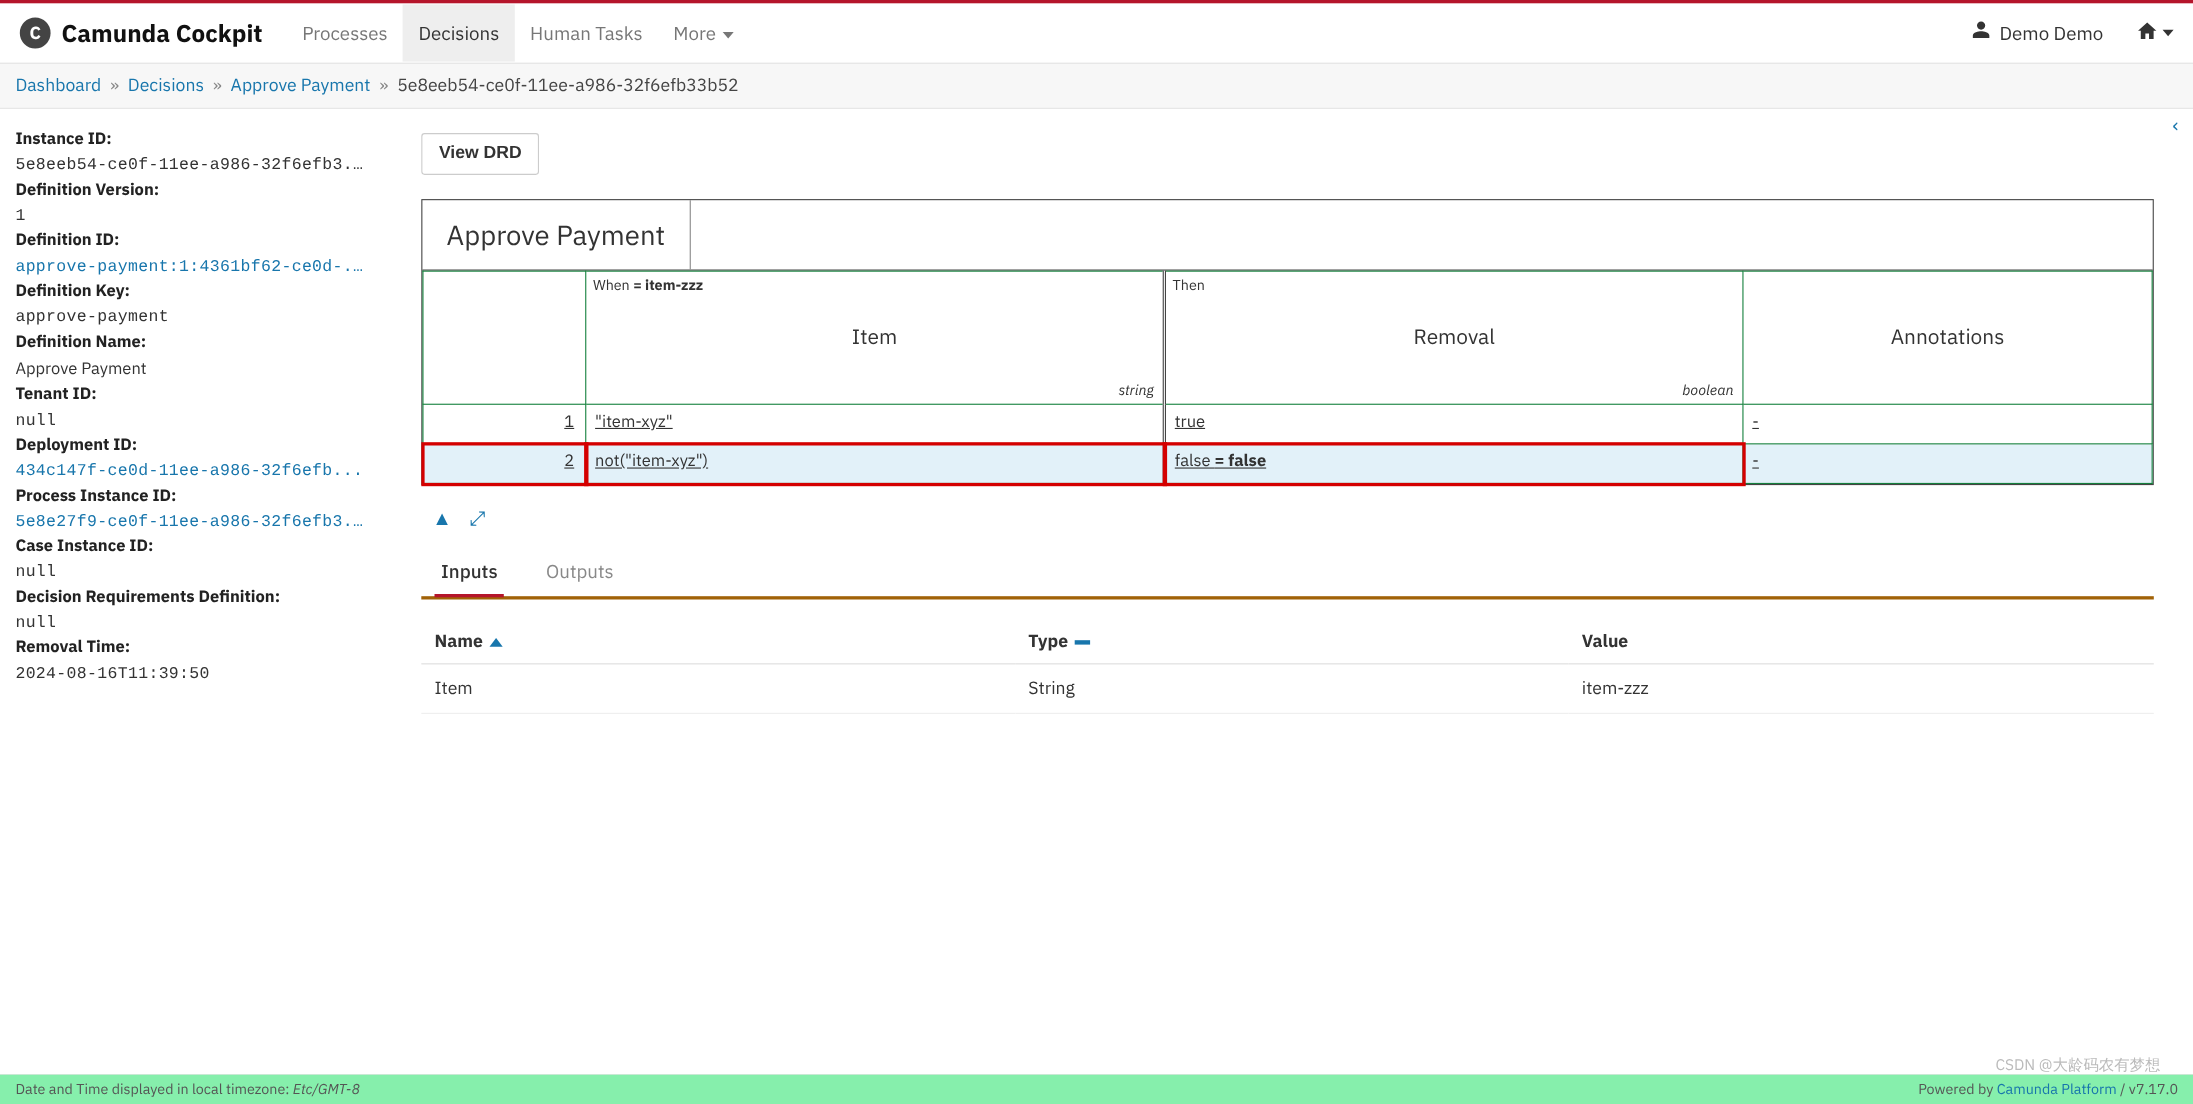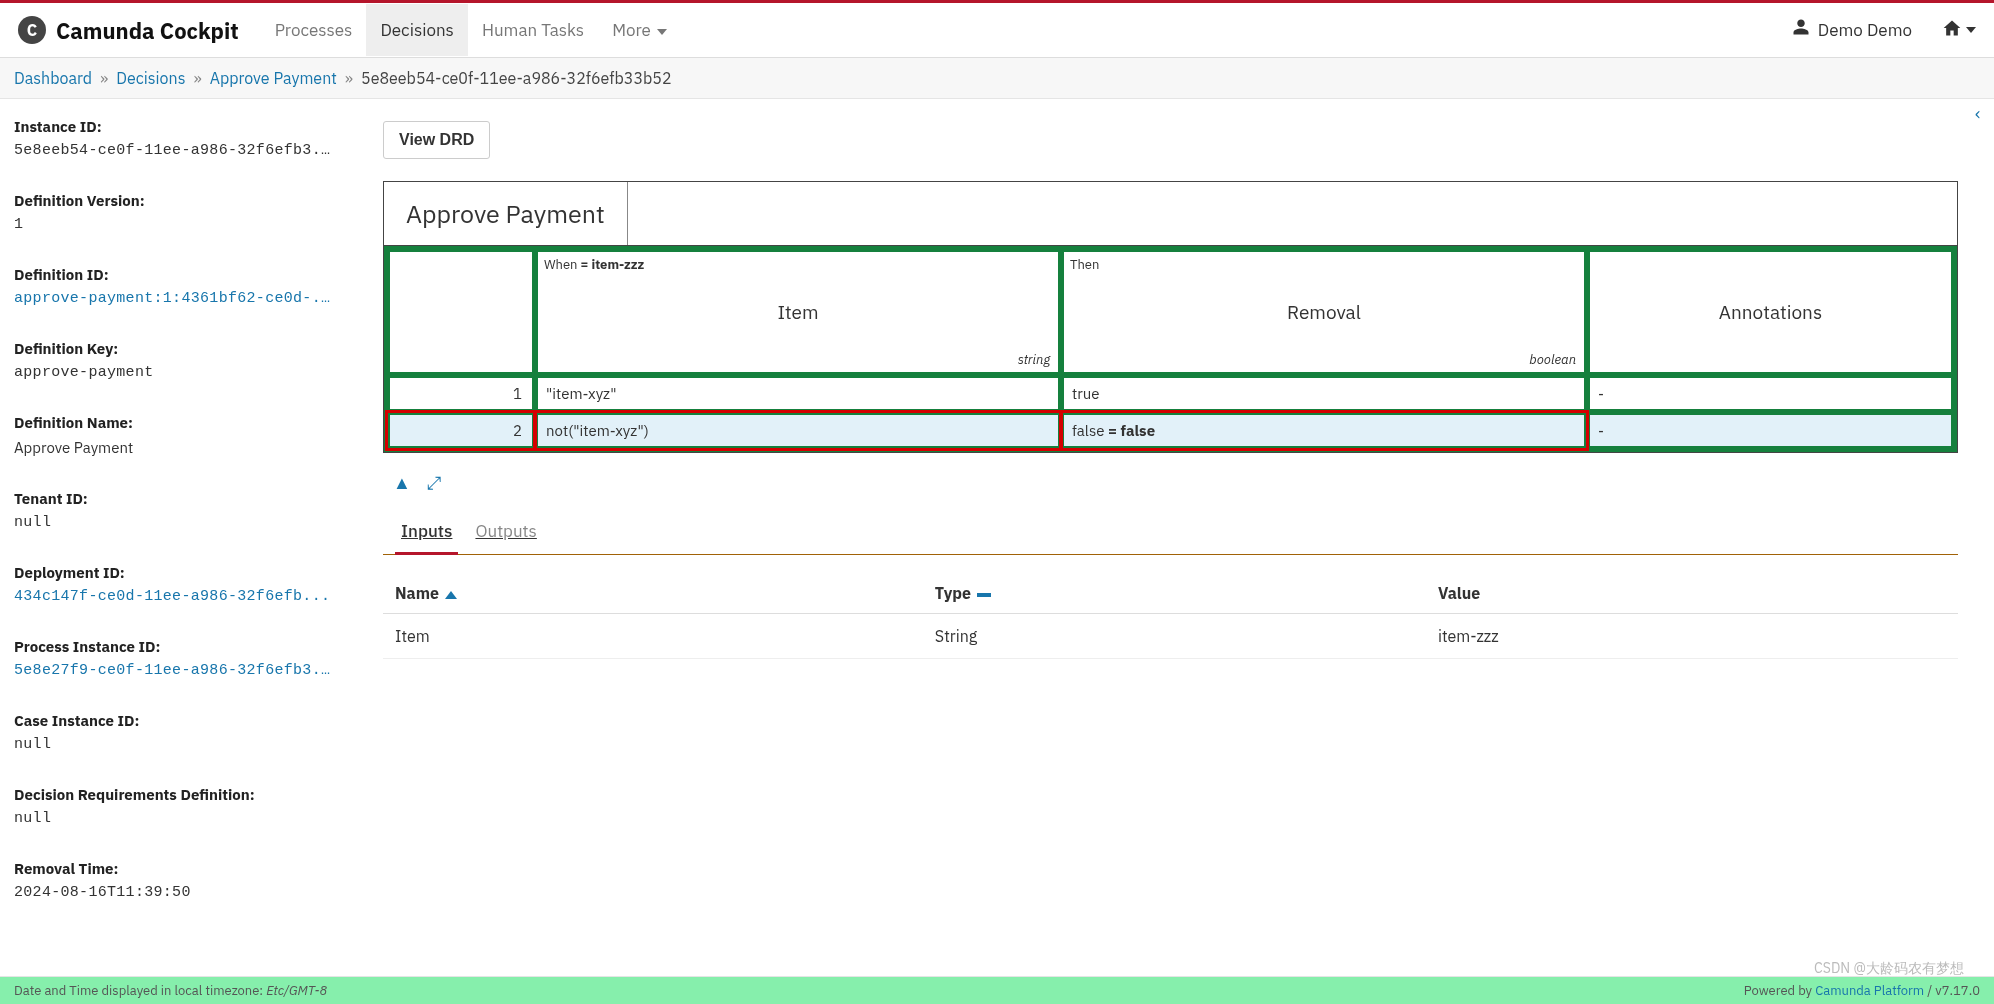--- a/index.html
+++ b/index.html
@@ -25,59 +25,59 @@
 
 .breadcrumb-bar { background:#f7f7f7; border-bottom:1px solid #e5e5e5; padding:10px 14px; display:flex; align-items:center; gap:8px; font-size:16px; position:relative; }
 .breadcrumb-bar a { color:#1876ac; text-decoration:none; cursor:pointer; }
 .breadcrumb-bar .sep { color:#888; }
 .breadcrumb-bar .current { color:#444; }
 .collapse-btn { position:absolute; right:-1px; bottom:-24px; width:20px; height:20px; cursor:pointer; color:#1876ac; font-size:18px; }
 
 
 .main { display:flex; height:calc(100% - 58px - 40px - 24px); }
 .sidebar { width:347px; padding:18px 14px; font-size:15px; overflow:hidden; border-right:1px solid transparent; }
-.sidebar dt { font-weight:700; color:#222; margin-top:32px; }
+.sidebar dt { font-weight:700; color:#222; margin-top:4px; }
 .sidebar dt:first-child { margin-top:0; }
 .sidebar dd { color:#333; margin-top:6px; font-family:inherit; white-space:nowrap; overflow:hidden; text-overflow:ellipsis; }
 .sidebar dd.mono { font-family:"Courier New",monospace; letter-spacing:.3px; }
 .sidebar dd.link { color:#1876ac; cursor:pointer; }
 
 
 .content { flex:1; padding:22px 36px; overflow:auto; }
 .btn { display:inline-block; border:1px solid #ccc; background:#fff; padding:9px 15px; font-size:16px; font-weight:700; color:#333; border-radius:3px; cursor:pointer; }
 
 
 .dmn { margin-top:22px; border:1px solid #444; }
 .dmn-head { display:flex; align-items:center; border-bottom:1px solid #444; }
 .dmn-title { font-size:25px; padding:15px 22px; border-right:1px solid #888; }
 .dmn-policy { padding:15px 20px; font-size:16px; }
 .dmn-policy b { font-weight:700; }
 .dmn-grid { width:100%; border-collapse:collapse; table-layout:fixed; }
-.dmn-grid th, .dmn-grid td { border:6px solid #15803d; padding:0; vertical-align:top; }
+.dmn-grid th, .dmn-grid td { border:1px solid #15803d; padding:0; vertical-align:top;text-decoration:underline; }
 .dmn-grid col.idx { width:148px; }
 .dmn-grid col.input { width:526px; }
 .dmn-grid col.output { width:526px; }
 .dmn-grid col.ann { }
 .col-head { position:relative; height:120px; }
 .col-sub { position:absolute; top:4px; left:6px; font-size:13px; color:#333; font-weight:400; }
 .col-name { position:absolute; top:50%; left:50%; transform:translate(-50%,-50%); font-size:19px; font-weight:400; }
 .col-type { position:absolute; bottom:4px; right:8px; font-size:13px; color:#333; font-style:italic; font-weight:400; }
 .input-sep { border-right:3px double #444 !important; }
 .dmn-grid tbody td { font-size:15px; height:36px; }
 .dmn-grid tbody td .cell { padding:6px 8px; }
 .idx-cell { text-align:right; padding-right:10px !important; }
 .row-hl td { background:#e2f1f9; }
 .red-box { outline:3px solid #d40000; outline-offset:-1px; }
 
 
 .panel-tools { margin-top:18px; display:flex; gap:16px; padding-left:10px; }
 .panel-tools span { color:#1876ac; cursor:pointer; font-size:18px; }
 
 
-.tabs { border-bottom:1px solid #a16207; margin-top:16px; display:flex; gap:23px; padding-left:18px;text-decoration:underline; }
+.tabs { border-bottom:3px solid #a16207; margin-top:16px; display:flex; gap:44px; padding-left:18px; }
 .tab { padding:10px 0 12px; font-size:17px; color:#888; cursor:pointer; position:relative; }
 .tab.active { color:#333; font-weight:500; }
 .tab.active::after { content:""; position:absolute; left:-6px; right:-6px; bottom:-1px; height:3px; background:#b5152b; }
 
 
 .io-table { width:100%; margin-top:18px; border-collapse:collapse; }
 .io-table th { text-align:left; font-size:16px; font-weight:700; color:#333; padding:10px 12px; border-bottom:1px solid #ddd; }
 .io-table td { font-size:16px; padding:12px; border-bottom:1px solid #eee; color:#333; }
 .sort-ico { display:inline-block; margin-left:6px; vertical-align:middle; }
 .sort-up { width:0; height:0; border-left:6px solid transparent; border-right:6px solid transparent; border-bottom:8px solid #1876ac; }

